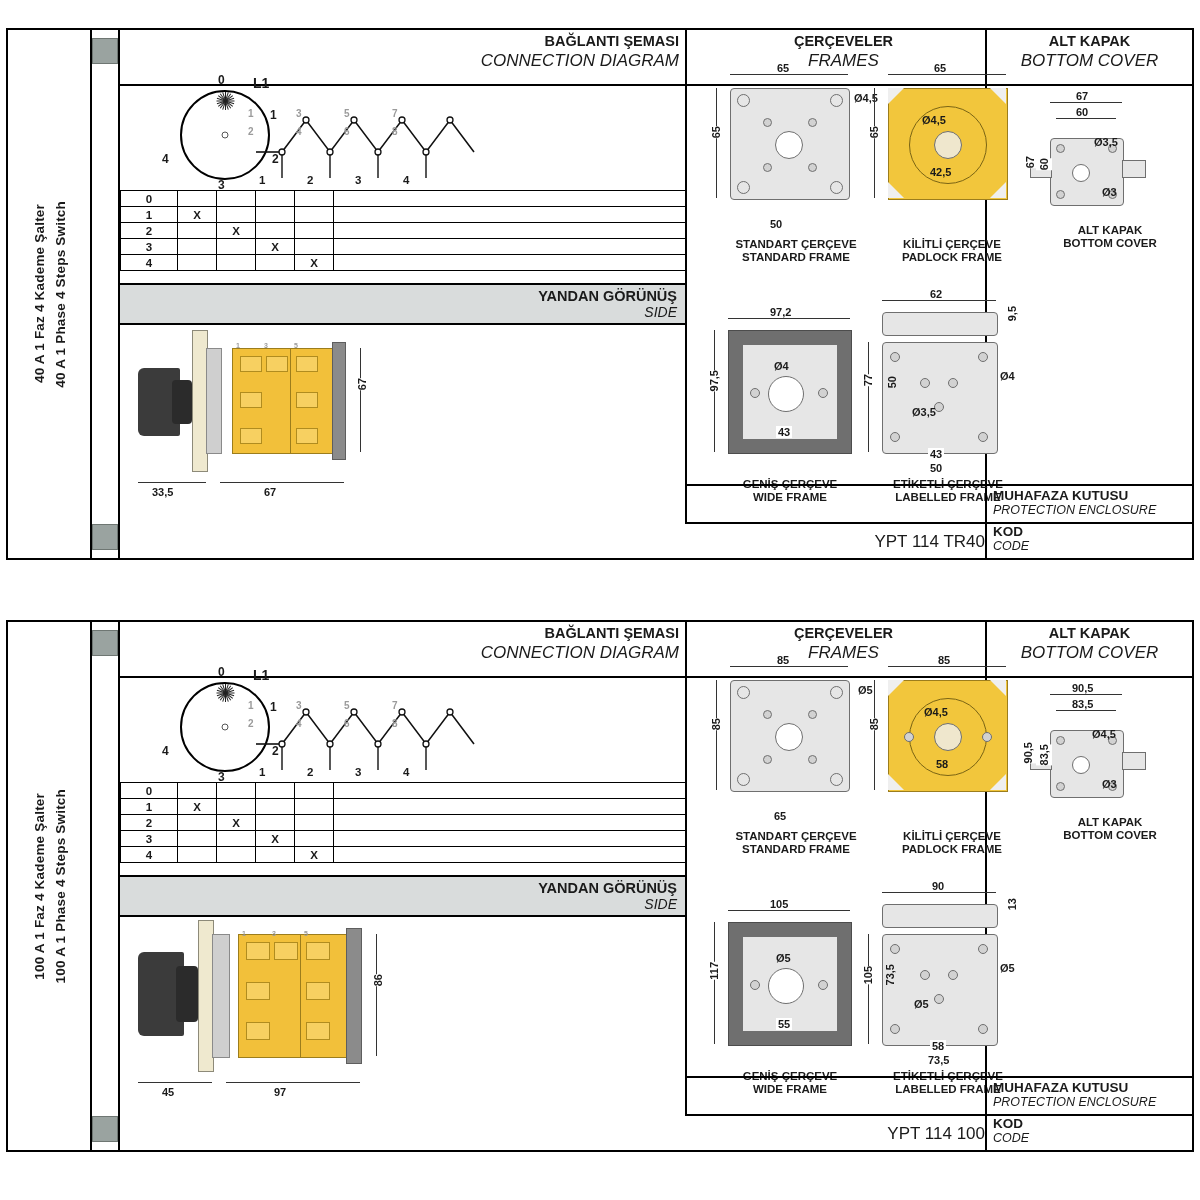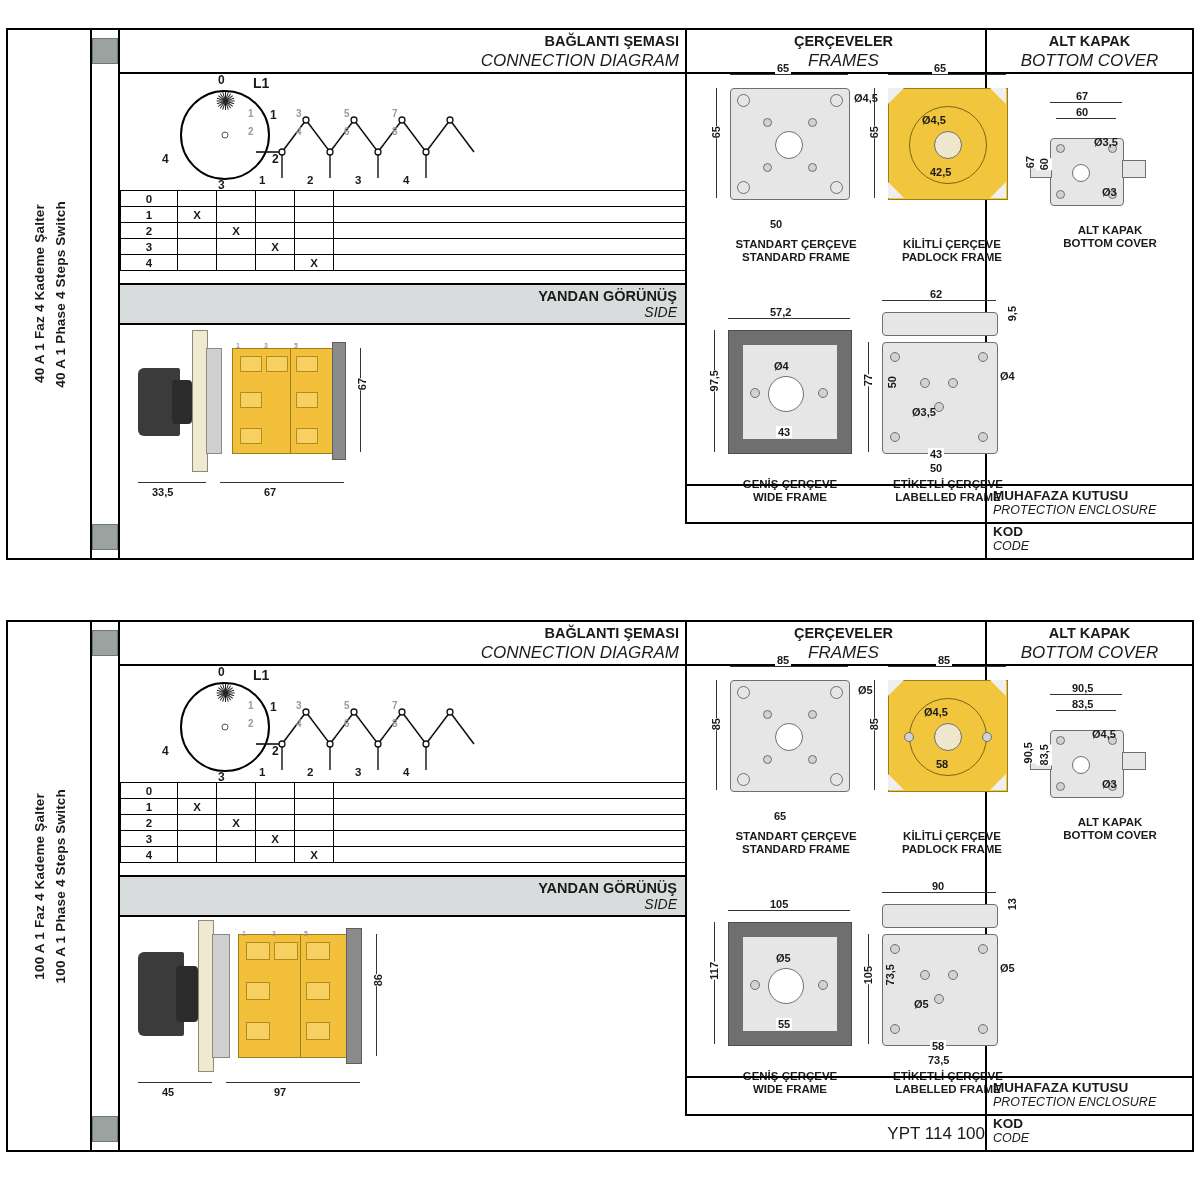--- a/index.html
+++ b/index.html
@@ -16,21 +16,21 @@
   .vtext{writing-mode:vertical-rl;transform:rotate(180deg);font-size:13.5px;font-weight:bold;letter-spacing:.2px;white-space:nowrap;}
 
   
   .greybox{position:absolute;left:84px;width:26px;background:#9aa3a0;border:1px solid #6e7672;box-sizing:border-box;}
   .gb-top{top:8px;height:26px;}
   .gb-bot{bottom:8px;height:26px;}
 
   .body{position:absolute;left:110px;top:0;right:0;bottom:0;border-left:2px solid #000;box-sizing:border-box;}
 
   
-  .hdr{position:absolute;top:0;height:44px;border-bottom:2px solid #000;box-sizing:border-box;}
+  .hdr{position:absolute;top:0;height:56px;border-bottom:2px solid #000;box-sizing:border-box;}
   .hdr .t1{font-size:14.5px;font-weight:bold;text-align:right;line-height:1;margin-top:4px;padding-right:8px;}
   .hdr .t2{font-size:17px;font-style:italic;text-align:right;line-height:1;margin-top:3px;padding-right:8px;}
   .hdr.center .t1,.hdr.center .t2{text-align:center;padding-right:0;}
 
   .h-conn{left:0;right:505px;}
   .h-frames{left:565px;right:192px;border-left:2px solid #000;}
   .h-cover{left:865px;right:0;border-left:2px solid #000;}
 
   .vsep{position:absolute;width:0;border-left:2px solid #000;}
 
@@ -305,21 +305,21 @@
         </div>
       </div>
 
       <div>
         <div class="fr-dark" style="left:608px;top:300px;width:122px;height:122px;"></div>
         <div class="fr-inner" style="left:622px;top:314px;width:94px;height:94px;"></div>
         <div class="hole" style="left:648px;top:346px;width:34px;height:34px;"></div>
         <div class="hole f" style="left:630px;top:358px;width:8px;height:8px;"></div>
         <div class="hole f" style="left:698px;top:358px;width:8px;height:8px;"></div>
         <div class="dimline" style="left:608px;top:288px;width:122px;height:1px;"></div>
-        <div class="dimtxt" style="left:648px;top:276px;">57,2</div>
+        <div class="dimtxt" style="left:648px;top:276px;">97,2</div>
         <div class="dimline" style="left:594px;top:300px;width:1px;height:122px;"></div>
         <div class="dimtxt v" style="left:586px;top:340px;">97,5</div>
         <div class="dimtxt" style="left:652px;top:330px;background:transparent;">Ø4</div>
         <div class="dimtxt" style="left:656px;top:396px;">43</div>
         <div class="cap" style="left:594px;top:448px;width:152px;">
           <span>GENİŞ ÇERÇEVE</span><br>
           <span>WIDE FRAME</span>
         </div>
       </div>
 
@@ -372,20 +372,21 @@
         </div>
       </div>
 
       <div class="codebox" style="left:565px;right:0;top:454px;height:38px;">
         <div style="position:absolute;left:300px;top:2px;border-left:2px solid #000;height:36px;padding-left:6px;" class="code-right">
           <div class="t1">MUHAFAZA KUTUSU</div>
           <div class="t2">PROTECTION ENCLOSURE</div>
         </div>
       </div>
       <div class="codebox" style="left:565px;right:0;top:492px;height:36px;border-bottom:none;">
+        <div class="code-left" style="position:absolute;left:0;top:8px;width:300px;">YPT 114 TR40</div>
         <div style="position:absolute;left:300px;top:0;border-left:2px solid #000;height:36px;padding-left:6px;" class="code-right">
           <div class="t1">KOD</div>
           <div class="t2">CODE</div>
         </div>
       </div>
 
     </div>
   </div>
 
   <div class="panel panel-b">

